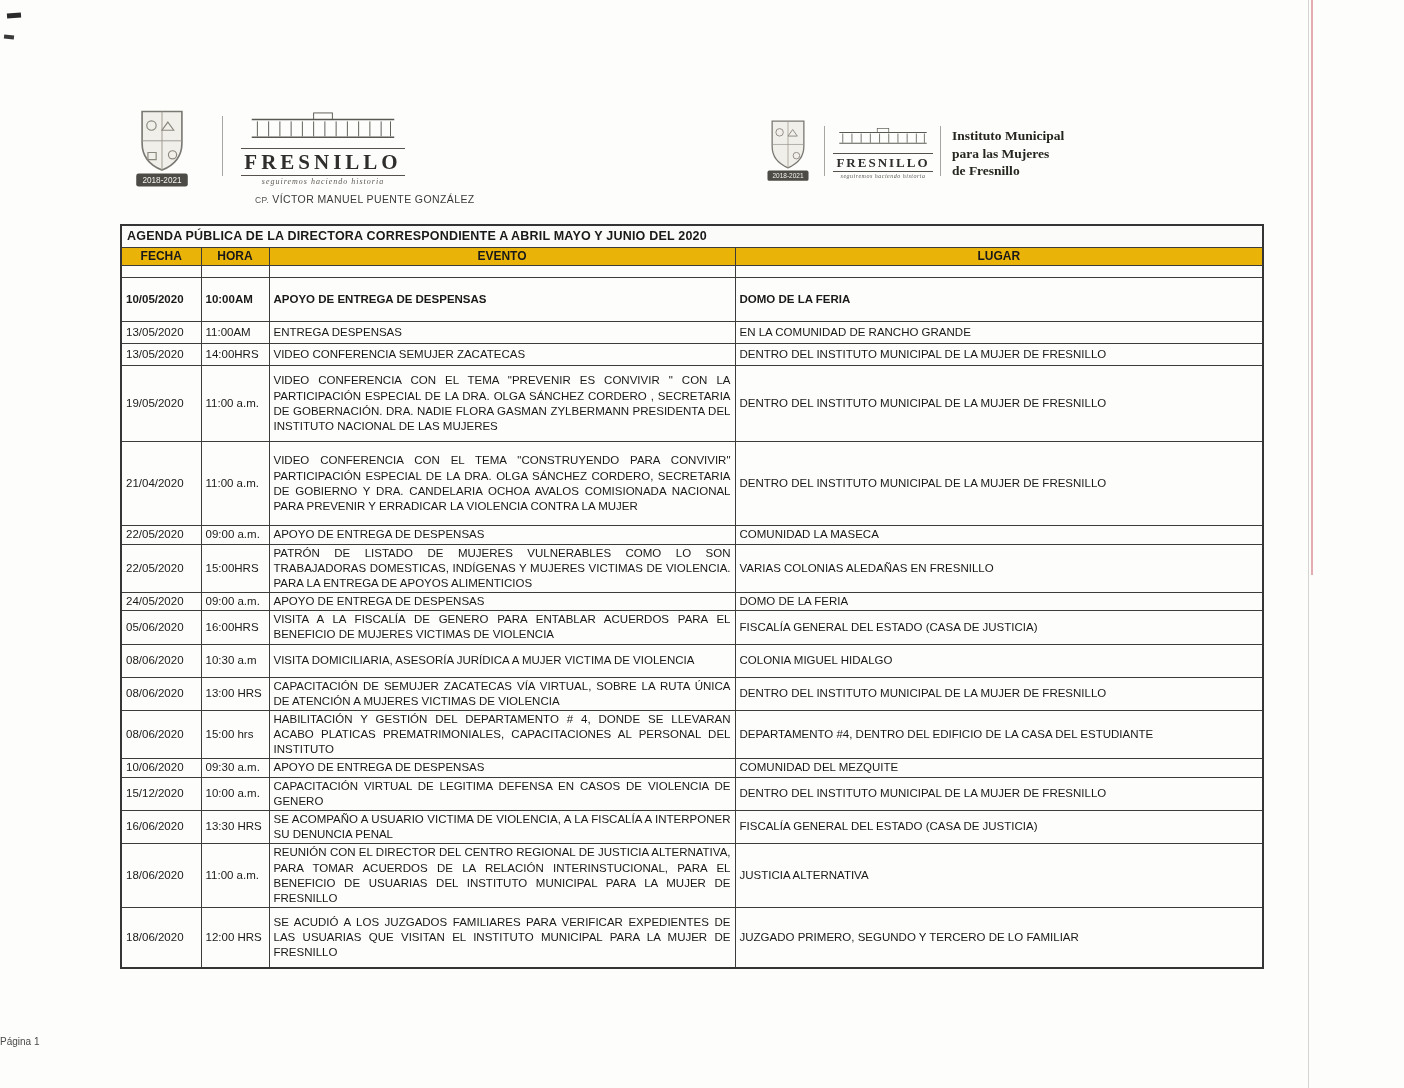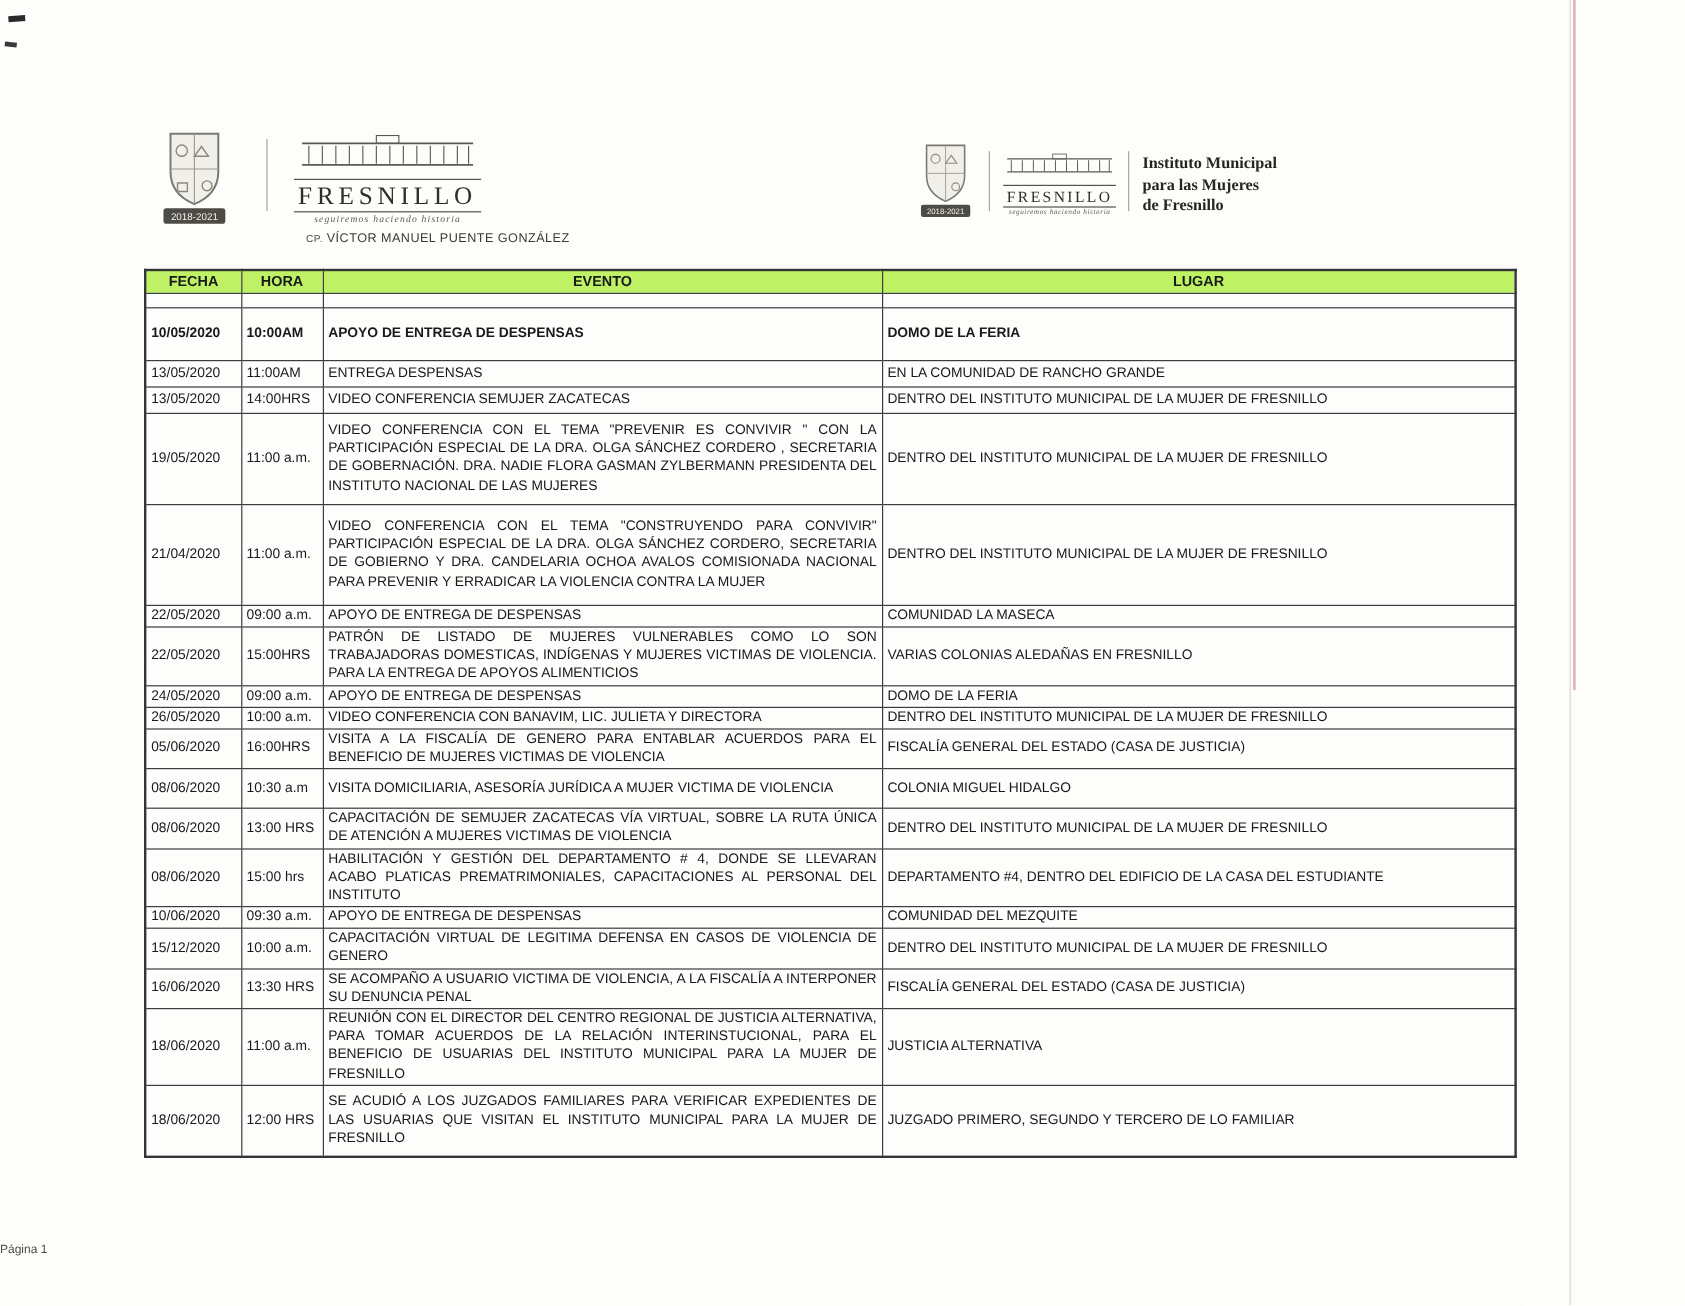--- a/index.html
+++ b/index.html
@@ -24,21 +24,21 @@
   .vdiv-1 { left:222px; top:116px; height:60px; }
   .vdiv-2 { left:824px; top:126px; height:50px; }
   .vdiv-3 { left:940px; top:126px; height:50px; }
 
   .logo-block { position:absolute; text-align:center; }
   .logo-left  { left:240px; top:112px; width:166px; }
   .logo-right { left:832px; top:127px; width:102px; }
   .wordmark {
     font-family:"Liberation Serif", serif; color:#2f2e2c;
     border-top:1px solid #55524e; border-bottom:1px solid #55524e;
-    display:inline-block; padding:1px 3px 0 3px; margin-top:2px;
+    display:inline-block; padding:1px 3px 0 3px; margin-top:2px;font-weight:bold;
   }
   .logo-left  .wordmark { font-size:21px; letter-spacing:4px; }
   .logo-right .wordmark { font-size:13px; letter-spacing:2px; }
   .tagline { font-family:"Liberation Serif", serif; font-style:italic; color:#5b5955; }
   .logo-left  .tagline { font-size:8px; letter-spacing:1px; margin-top:1px; }
   .logo-right .tagline { font-size:6px; letter-spacing:0.5px; margin-top:1px; }
 
   .institute {
     position:absolute; left:952px; top:127px;
     font-family:"Liberation Serif", serif; font-weight:bold;
@@ -58,21 +58,21 @@
   .agenda td, .agenda th {
     border:1px solid #3c3c3c; padding:1px 4px; vertical-align:middle;
     overflow:hidden; word-wrap:break-word;
   }
   .title-row td {
     font-weight:bold; font-size:12.5px; letter-spacing:0.2px;
     padding:2px 5px; background:#fbfbf9; height:17px;
   }
   .header-row th {
     font-weight:bold; text-align:center; font-size:12px;
-    background:#bef264; height:17px;margin-left:48px;
+    background:#eab308; height:17px;margin-left:48px;
   }
   .spacer-row td { height:12px; padding:0; }
   .col-evento { text-align:justify; }
   .col-fecha, .col-hora { white-space:nowrap; }
 
   
   .footer-page {
     position:absolute; top:1036px; left:0; width:100%;
     text-align:left; font-size:10px; color:#4a4a48;
   }
@@ -174,20 +174,23 @@
   </div>
 
   <table class="agenda">
     <colgroup>
       <col style="width:80px">
         <col style="width:68px">
         <col style="width:466px">
         <col style="width:528px">
     </colgroup>
     <tbody>
+      <tr class="title-row">
+        <td colspan="4">AGENDA PÚBLICA DE LA DIRECTORA CORRESPONDIENTE A ABRIL MAYO Y JUNIO DEL 2020</td>
+      </tr>
       <tr class="header-row">
         <th>FECHA</th>
         <th>HORA</th>
         <th>EVENTO</th>
         <th>LUGAR</th>
       </tr>
       <tr class="spacer-row">
         <td></td>
           <td></td>
           <td></td>
@@ -236,26 +239,20 @@
           <td class="col-hora">15:00HRS</td>
           <td class="col-evento">PATRÓN DE LISTADO DE MUJERES VULNERABLES COMO LO SON TRABAJADORAS DOMESTICAS, INDÍGENAS Y MUJERES VICTIMAS DE VIOLENCIA. PARA LA ENTREGA DE APOYOS ALIMENTICIOS</td>
           <td class="col-lugar">VARIAS COLONIAS ALEDAÑAS EN FRESNILLO</td>
         </tr>
         <tr style="height: 15px;">
           <td class="col-fecha">24/05/2020</td>
           <td class="col-hora">09:00 a.m.</td>
           <td class="col-evento">APOYO DE ENTREGA DE DESPENSAS</td>
           <td class="col-lugar">DOMO DE LA FERIA</td>
         </tr>
-        <tr style="height: 15px;">
-          <td class="col-fecha">26/05/2020</td>
-          <td class="col-hora">10:00 a.m.</td>
-          <td class="col-evento">VIDEO CONFERENCIA CON BANAVIM, LIC. JULIETA Y DIRECTORA</td>
-          <td class="col-lugar">DENTRO DEL INSTITUTO MUNICIPAL DE LA MUJER DE FRESNILLO</td>
-        </tr>
         <tr style="height: 33px;">
           <td class="col-fecha">05/06/2020</td>
           <td class="col-hora">16:00HRS</td>
           <td class="col-evento">VISITA A LA FISCALÍA DE GENERO PARA ENTABLAR ACUERDOS PARA EL BENEFICIO DE MUJERES VICTIMAS DE VIOLENCIA</td>
           <td class="col-lugar">FISCALÍA GENERAL DEL ESTADO (CASA DE JUSTICIA)</td>
         </tr>
         <tr style="height: 33px;">
           <td class="col-fecha">08/06/2020</td>
           <td class="col-hora">10:30 a.m</td>
           <td class="col-evento">VISITA DOMICILIARIA, ASESORÍA JURÍDICA A MUJER VICTIMA DE VIOLENCIA</td>

